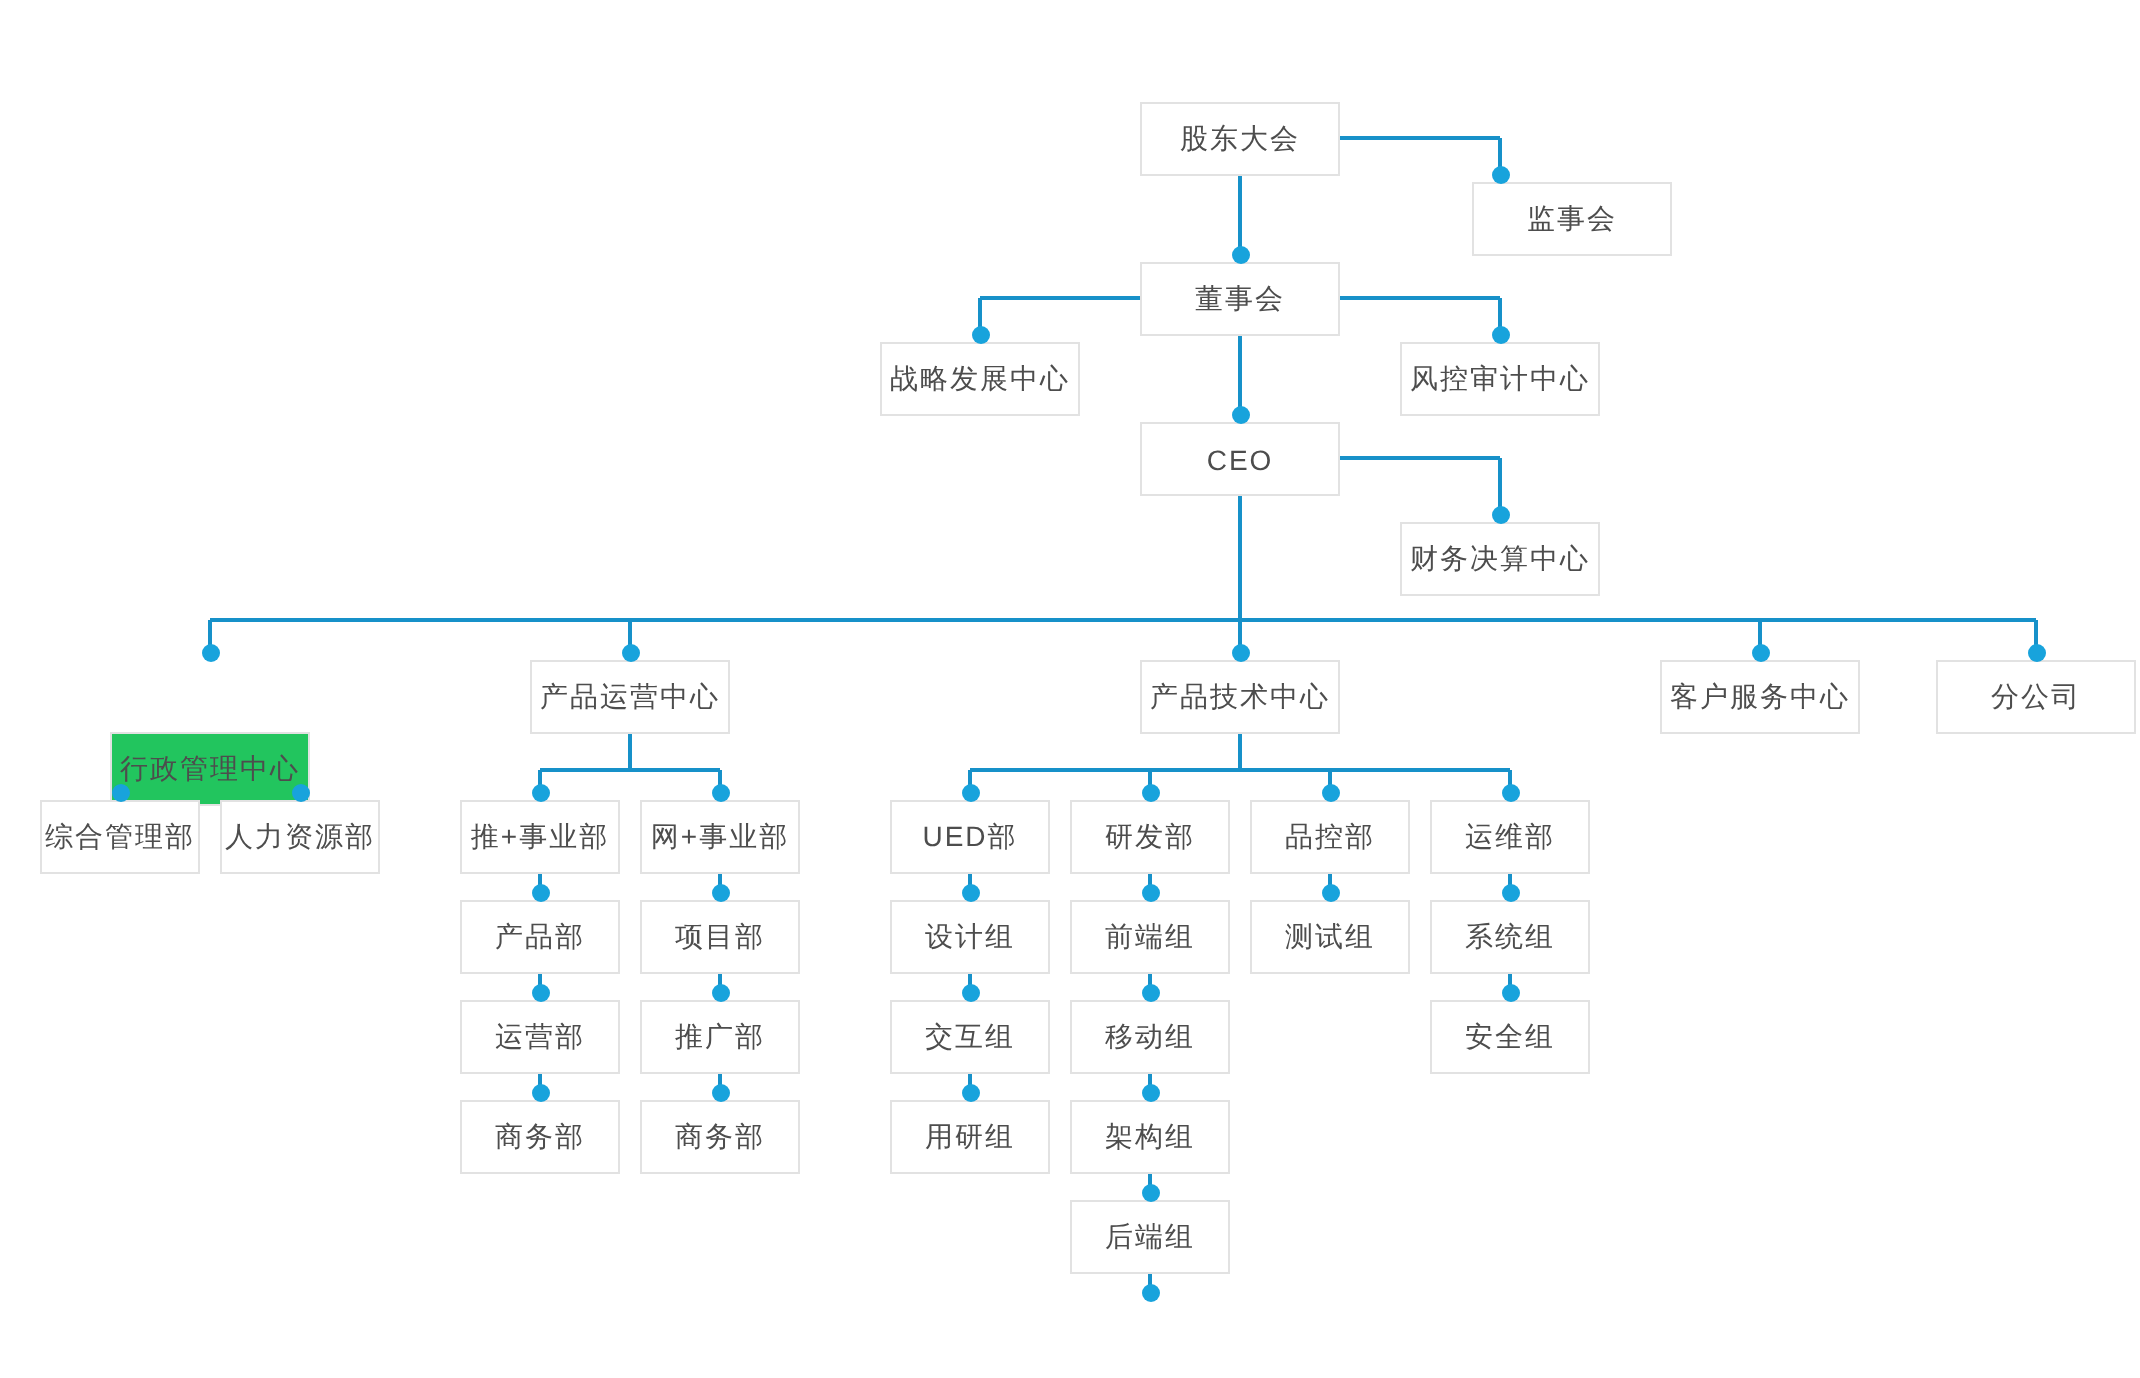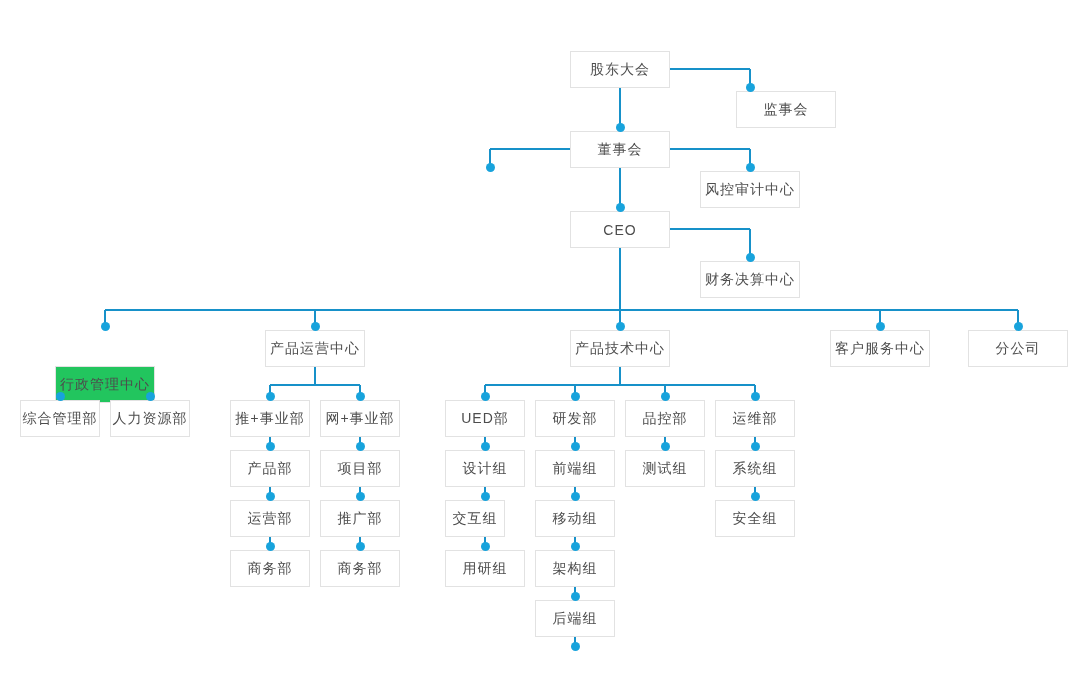--- a/index.html
+++ b/index.html
@@ -89,45 +89,46 @@
     <div class="edge" style="background: rgb(23, 145, 201); left: 754px; top: 487px; width: 2px; height: 10px;"></div>
     <div class="edge" style="background: rgb(23, 145, 201); left: 269px; top: 537px; width: 2px; height: 10px;"></div>
     <div class="edge" style="background: rgb(23, 145, 201); left: 359px; top: 537px; width: 2px; height: 10px;"></div>
     <div class="edge" style="background: rgb(23, 145, 201); left: 484px; top: 537px; width: 2px; height: 10px;"></div>
     <div class="edge" style="background: rgb(23, 145, 201); left: 574px; top: 537px; width: 2px; height: 10px;"></div>
     <div class="edge" style="background: rgb(23, 145, 201); left: 574px; top: 587px; width: 2px; height: 10px;"></div>
     <div class="edge" style="background: rgb(23, 145, 201); left: 574px; top: 637px; width: 2px; height: 10px;"></div>
     <div class="node" style="left: 570px; top: 51px; width: 100px; height: 37px; border-color: rgb(226, 226, 226); background: rgb(255, 255, 255); color: rgb(77, 77, 77);">股东大会</div>
     <div class="node" style="left: 736px; top: 91px; width: 100px; height: 37px; border-color: rgb(226, 226, 226); background: rgb(255, 255, 255); color: rgb(77, 77, 77);">监事会</div>
     <div class="node" style="left: 570px; top: 131px; width: 100px; height: 37px; border-color: rgb(226, 226, 226); background: rgb(255, 255, 255); color: rgb(77, 77, 77);">董事会</div>
+    <div class="node" style="left: 440px; top: 171px; width: 100px; height: 37px; border-color: rgb(226, 226, 226); background: rgb(255, 255, 255); color: rgb(77, 77, 77);">战略发展中心</div>
     <div class="node" style="left: 700px; top: 171px; width: 100px; height: 37px; border-color: rgb(226, 226, 226); background: rgb(255, 255, 255); color: rgb(77, 77, 77);">风控审计中心</div>
     <div class="node" style="left: 570px; top: 211px; width: 100px; height: 37px; border-color: rgb(226, 226, 226); background: rgb(255, 255, 255); color: rgb(77, 77, 77);">CEO</div>
     <div class="node" style="left: 700px; top: 261px; width: 100px; height: 37px; border-color: rgb(226, 226, 226); background: rgb(255, 255, 255); color: rgb(77, 77, 77);">财务决算中心</div>
     <div class="node" style="left: 55px; top: 330px; width: 100px; height: 37px; border-color: rgb(226, 226, 226); background: #22c55e; color: rgb(77, 77, 77); margin-top: 36px;">行政管理中心</div>
     <div class="node" style="left: 265px; top: 330px; width: 100px; height: 37px; border-color: rgb(226, 226, 226); background: rgb(255, 255, 255); color: rgb(77, 77, 77);">产品运营中心</div>
     <div class="node" style="left: 570px; top: 330px; width: 100px; height: 37px; border-color: rgb(226, 226, 226); background: rgb(255, 255, 255); color: rgb(77, 77, 77);">产品技术中心</div>
     <div class="node" style="left: 830px; top: 330px; width: 100px; height: 37px; border-color: rgb(226, 226, 226); background: rgb(255, 255, 255); color: rgb(77, 77, 77);">客户服务中心</div>
     <div class="node" style="left: 968px; top: 330px; width: 100px; height: 37px; border-color: rgb(226, 226, 226); background: rgb(255, 255, 255); color: rgb(77, 77, 77);">分公司</div>
     <div class="node" style="left: 20px; top: 400px; width: 80px; height: 37px; border-color: rgb(226, 226, 226); background: rgb(255, 255, 255); color: rgb(77, 77, 77);">综合管理部</div>
     <div class="node" style="left: 110px; top: 400px; width: 80px; height: 37px; border-color: rgb(226, 226, 226); background: rgb(255, 255, 255); color: rgb(77, 77, 77); text-align: right;">人力资源部</div>
-    <div class="node" style="left: 230px; top: 400px; width: 80px; height: 37px; border-color: rgb(226, 226, 226); background: rgb(255, 255, 255); color: rgb(77, 77, 77); font-family: Liberation Mono, monospace;">推+事业部</div>
+    <div class="node" style="left: 230px; top: 400px; width: 80px; height: 37px; border-color: rgb(226, 226, 226); background: rgb(255, 255, 255); color: rgb(77, 77, 77);">推+事业部</div>
     <div class="node" style="left: 320px; top: 400px; width: 80px; height: 37px; border-color: rgb(226, 226, 226); background: rgb(255, 255, 255); color: rgb(77, 77, 77);">网+事业部</div>
     <div class="node" style="left: 445px; top: 400px; width: 80px; height: 37px; border-color: rgb(226, 226, 226); background: rgb(255, 255, 255); color: rgb(77, 77, 77);">UED部</div>
     <div class="node" style="left: 535px; top: 400px; width: 80px; height: 37px; border-color: rgb(226, 226, 226); background: rgb(255, 255, 255); color: rgb(77, 77, 77);">研发部</div>
     <div class="node" style="left: 625px; top: 400px; width: 80px; height: 37px; border-color: rgb(226, 226, 226); background: rgb(255, 255, 255); color: rgb(77, 77, 77);">品控部</div>
     <div class="node" style="left: 715px; top: 400px; width: 80px; height: 37px; border-color: rgb(226, 226, 226); background: rgb(255, 255, 255); color: rgb(77, 77, 77);">运维部</div>
     <div class="node" style="left: 230px; top: 450px; width: 80px; height: 37px; border-color: rgb(226, 226, 226); background: rgb(255, 255, 255); color: rgb(77, 77, 77);">产品部</div>
     <div class="node" style="left: 320px; top: 450px; width: 80px; height: 37px; border-color: rgb(226, 226, 226); background: rgb(255, 255, 255); color: rgb(77, 77, 77);">项目部</div>
     <div class="node" style="left: 445px; top: 450px; width: 80px; height: 37px; border-color: rgb(226, 226, 226); background: rgb(255, 255, 255); color: rgb(77, 77, 77);">设计组</div>
     <div class="node" style="left: 535px; top: 450px; width: 80px; height: 37px; border-color: rgb(226, 226, 226); background: rgb(255, 255, 255); color: rgb(77, 77, 77);">前端组</div>
     <div class="node" style="left: 625px; top: 450px; width: 80px; height: 37px; border-color: rgb(226, 226, 226); background: rgb(255, 255, 255); color: rgb(77, 77, 77);">测试组</div>
     <div class="node" style="left: 715px; top: 450px; width: 80px; height: 37px; border-color: rgb(226, 226, 226); background: rgb(255, 255, 255); color: rgb(77, 77, 77);">系统组</div>
     <div class="node" style="left: 230px; top: 500px; width: 80px; height: 37px; border-color: rgb(226, 226, 226); background: rgb(255, 255, 255); color: rgb(77, 77, 77);">运营部</div>
     <div class="node" style="left: 320px; top: 500px; width: 80px; height: 37px; border-color: rgb(226, 226, 226); background: rgb(255, 255, 255); color: rgb(77, 77, 77);">推广部</div>
-    <div class="node" style="left: 445px; top: 500px; width: 60px; height: 37px; border-color: rgb(226, 226, 226); background: rgb(255, 255, 255); color: rgb(77, 77, 77);">交互组</div>
+    <div class="node" style="left: 445px; top: 500px; width: 80px; height: 37px; border-color: rgb(226, 226, 226); background: rgb(255, 255, 255); color: rgb(77, 77, 77);">交互组</div>
     <div class="node" style="left: 535px; top: 500px; width: 80px; height: 37px; border-color: rgb(226, 226, 226); background: rgb(255, 255, 255); color: rgb(77, 77, 77);">移动组</div>
     <div class="node" style="left: 715px; top: 500px; width: 80px; height: 37px; border-color: rgb(226, 226, 226); background: rgb(255, 255, 255); color: rgb(77, 77, 77);">安全组</div>
     <div class="node" style="left: 230px; top: 550px; width: 80px; height: 37px; border-color: rgb(226, 226, 226); background: rgb(255, 255, 255); color: rgb(77, 77, 77);">商务部</div>
     <div class="node" style="left: 320px; top: 550px; width: 80px; height: 37px; border-color: rgb(226, 226, 226); background: rgb(255, 255, 255); color: rgb(77, 77, 77);">商务部</div>
     <div class="node" style="left: 445px; top: 550px; width: 80px; height: 37px; border-color: rgb(226, 226, 226); background: rgb(255, 255, 255); color: rgb(77, 77, 77);">用研组</div>
     <div class="node" style="left: 535px; top: 550px; width: 80px; height: 37px; border-color: rgb(226, 226, 226); background: rgb(255, 255, 255); color: rgb(77, 77, 77);">架构组</div>
     <div class="node" style="left: 535px; top: 600px; width: 80px; height: 37px; border-color: rgb(226, 226, 226); background: rgb(255, 255, 255); color: rgb(77, 77, 77);">后端组</div>
     <div class="dot" style="left: 615.5px; top: 122.5px; background: rgb(24, 163, 220);"></div>
     <div class="dot" style="left: 745.5px; top: 82.5px; background: rgb(24, 163, 220);"></div>
     <div class="dot" style="left: 485.5px; top: 162.5px; background: rgb(24, 163, 220);"></div>

